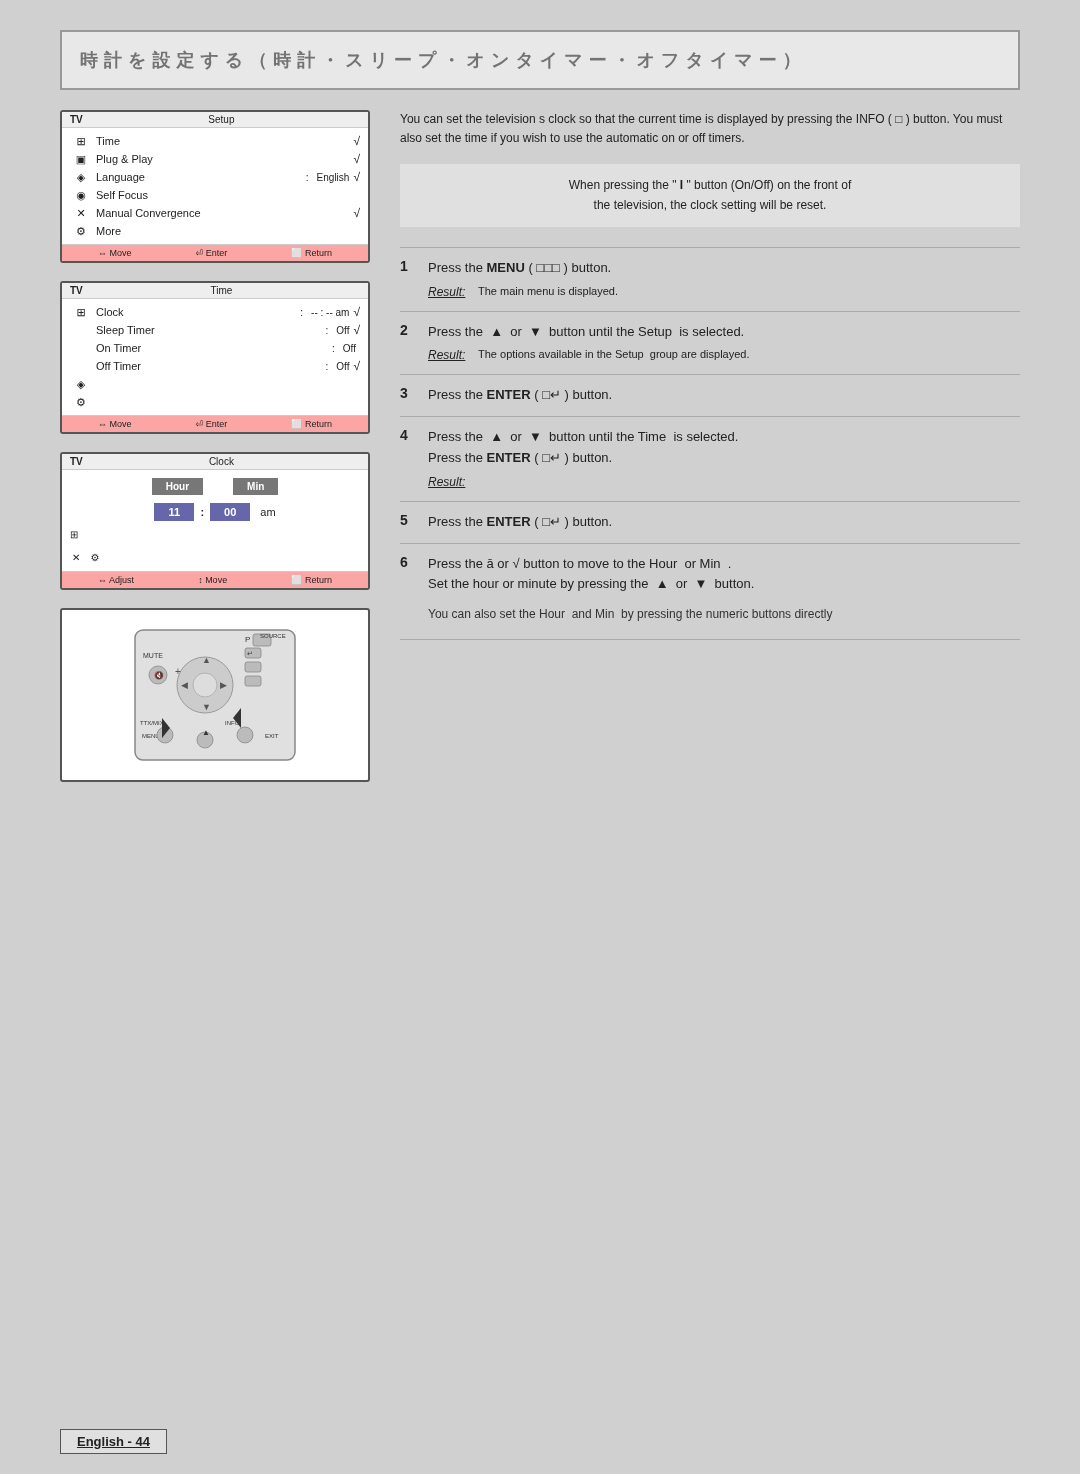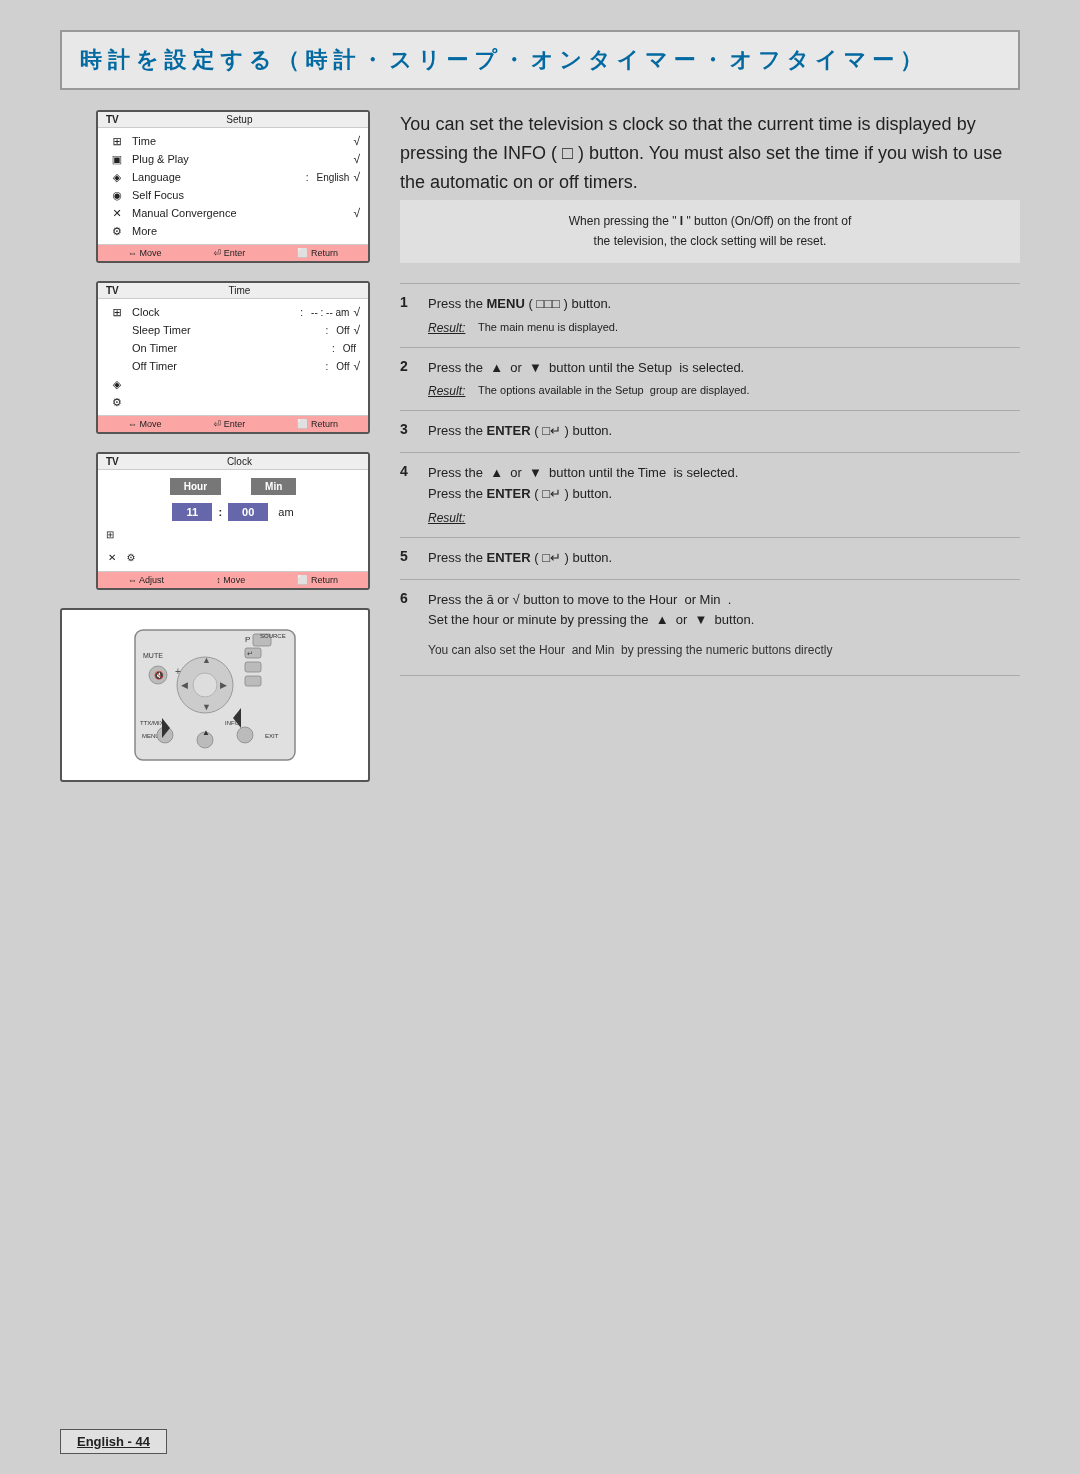--- a/index.html
+++ b/index.html
@@ -22,24 +22,24 @@
     .title-bar {
       background: #e8e8e8;
       margin: 30px 60px 20px 60px;
       padding: 12px 18px;
       border: 2px solid #999;
       min-height: 60px;
       display: flex;
       align-items: center;
     }
     .title-text {
-      font-size: 22px;
+      font-size: 18px;
       font-weight: bold;
       letter-spacing: 6px;
-      color: #0369a1;
+      color: #737373;
       font-family: Liberation Mono, monospace;
     }
     
     .main-content {
       display: flex;
       flex-direction: row;
       margin: 0 60px;
       gap: 30px;
     }
     
@@ -50,21 +50,20 @@
       flex-direction: column;
       gap: 18px;
     }
     
     .tv-screen {
       background: #fff;
       border: 2px solid #555;
       border-radius: 3px;
       padding: 0;
       font-size: 11px;
-      margin-left: 36px;
     }
     .tv-screen-header {
       background: #eee;
       display: flex;
       justify-content: space-between;
       align-items: center;
       padding: 2px 8px;
       border-bottom: 1px solid #ccc;
       font-size: 10px;
     }
@@ -138,23 +137,23 @@
       height: 150px;
     }
     
     .right-col {
       flex: 1;
       display: flex;
       flex-direction: column;
       gap: 0;
     }
     .intro-text {
-      font-size: 18px;
+      font-size: 12px;
       line-height: 1.6;
-      margin-bottom: 4px;
+      margin-bottom: 16px;
       color: #222;
     }
     .note-box {
       border: none;
       background: #e0e0e0;
       padding: 12px 20px;
       margin-bottom: 20px;
       font-size: 12px;
       line-height: 1.6;
       text-align: center;

